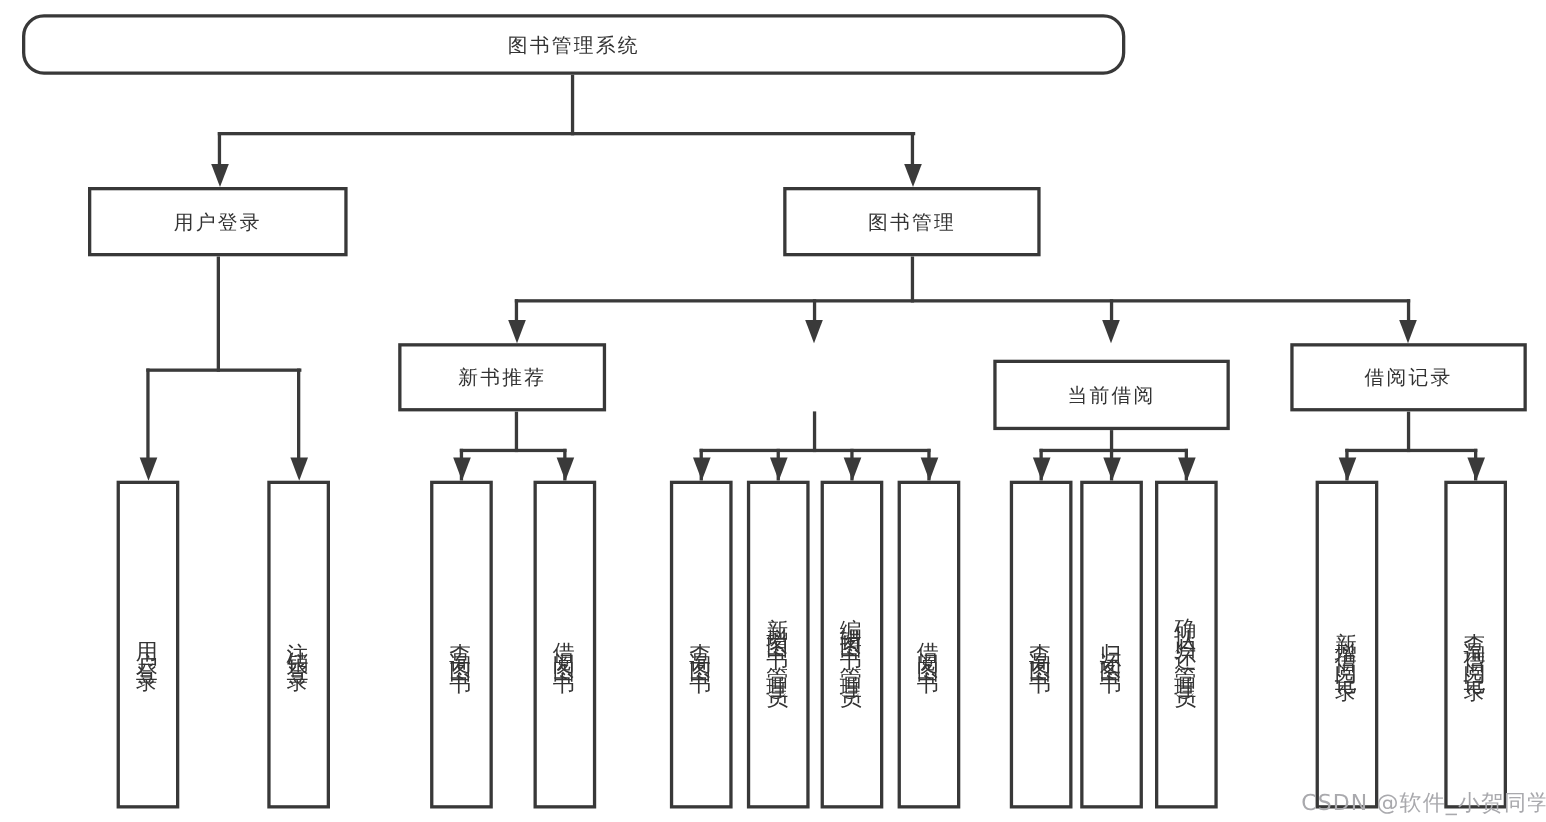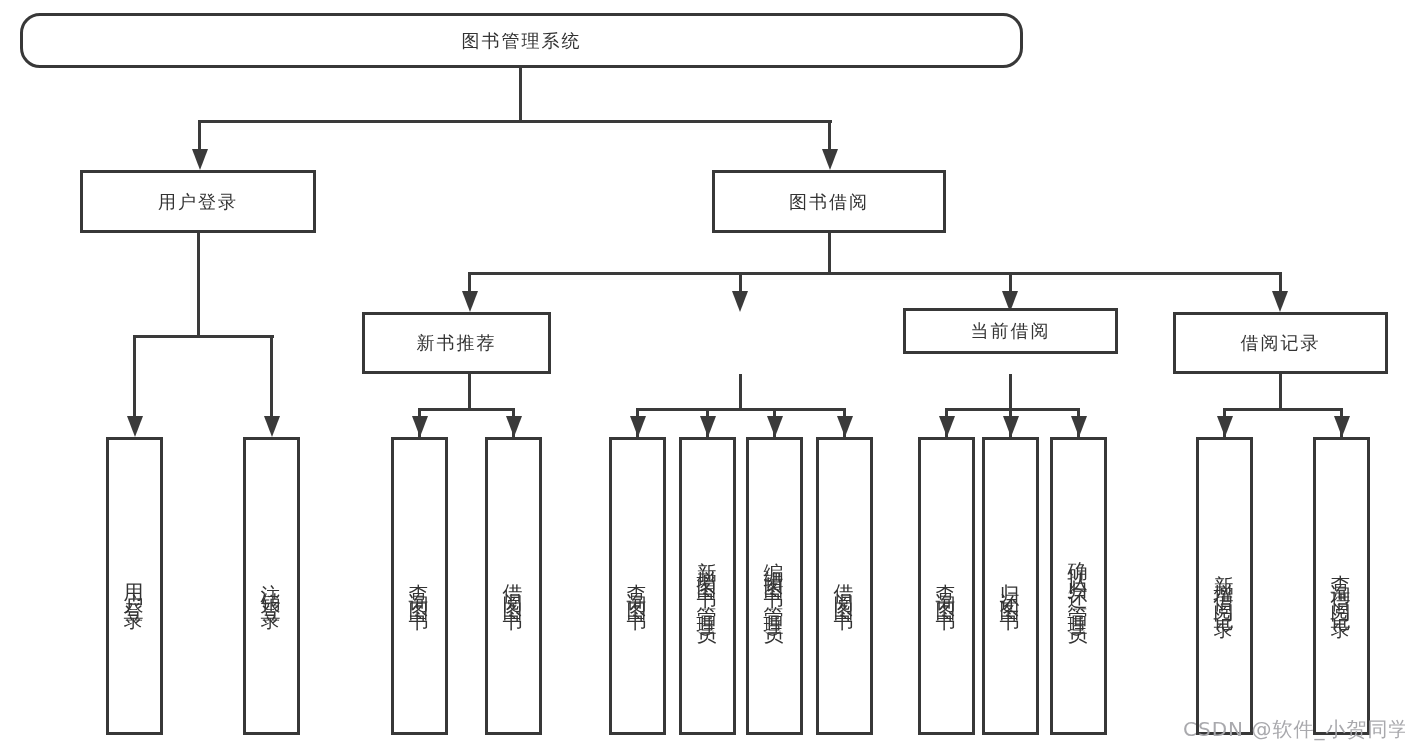--- a/index.html
+++ b/index.html
@@ -52,21 +52,21 @@
   <div class="hline" style="left:198px;top:120px;width:634px;"></div>
   <div class="vline" style="left:198px;top:120px;height:32px;"></div>
   <div class="tri" style="left:192px;top:149px;"></div>
   <div class="vline" style="left:828px;top:120px;height:32px;"></div>
   <div class="tri" style="left:822px;top:149px;"></div>
 
   <div class="box" style="left:80px;top:170px;width:236px;height:63px;">
     <span>用户登录</span>
   </div>
   <div class="box" style="left:712px;top:170px;width:234px;height:63px;">
-    <span>图书借阅</span>
+    <span>图书管理</span>
   </div>
 
   <div class="vline" style="left:197px;top:233px;height:105px;"></div>
   <div class="hline" style="left:133px;top:335px;width:141px;"></div>
   <div class="vline" style="left:133px;top:335px;height:84px;"></div>
   <div class="tri" style="left:127px;top:416px;"></div>
   <div class="vline" style="left:270px;top:335px;height:84px;"></div>
   <div class="tri" style="left:264px;top:416px;"></div>
 
   <div class="vline" style="left:828px;top:233px;height:42px;"></div>
@@ -76,21 +76,21 @@
   <div class="vline" style="left:739px;top:272px;height:22px;"></div>
   <div class="tri" style="left:732px;top:291px;"></div>
   <div class="vline" style="left:1009px;top:272px;height:22px;"></div>
   <div class="tri" style="left:1002px;top:291px;"></div>
   <div class="vline" style="left:1279px;top:272px;height:22px;"></div>
   <div class="tri" style="left:1272px;top:291px;"></div>
 
   <div class="box" style="left:362px;top:312px;width:189px;height:62px;">
     <span>新书推荐</span>
   </div>
-  <div class="box" style="left:903px;top:308px;width:215px;height:46px;">
+  <div class="box" style="left:903px;top:327px;width:215px;height:64px;">
     <span>当前借阅</span>
   </div>
   <div class="box" style="left:1173px;top:312px;width:215px;height:62px;">
     <span>借阅记录</span>
   </div>
 
   <div class="vline" style="left:468px;top:374px;height:37px;"></div>
   <div class="hline" style="left:418px;top:408px;width:97px;"></div>
   <div class="vline" style="left:418px;top:408px;height:29px;"></div>
   <div class="tri" style="left:412px;top:416px;"></div>

